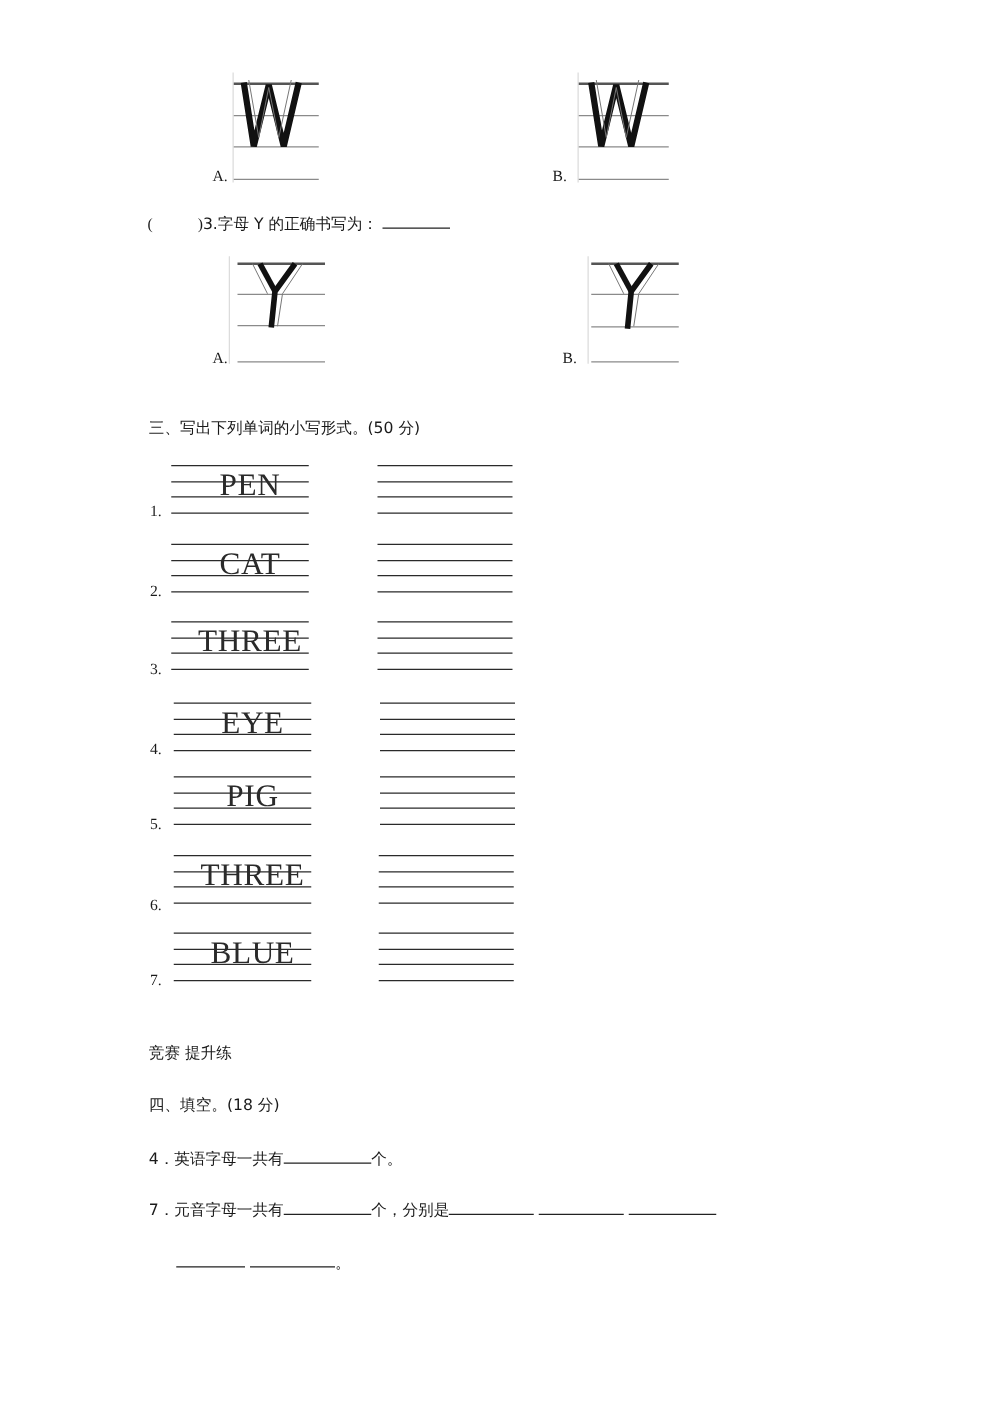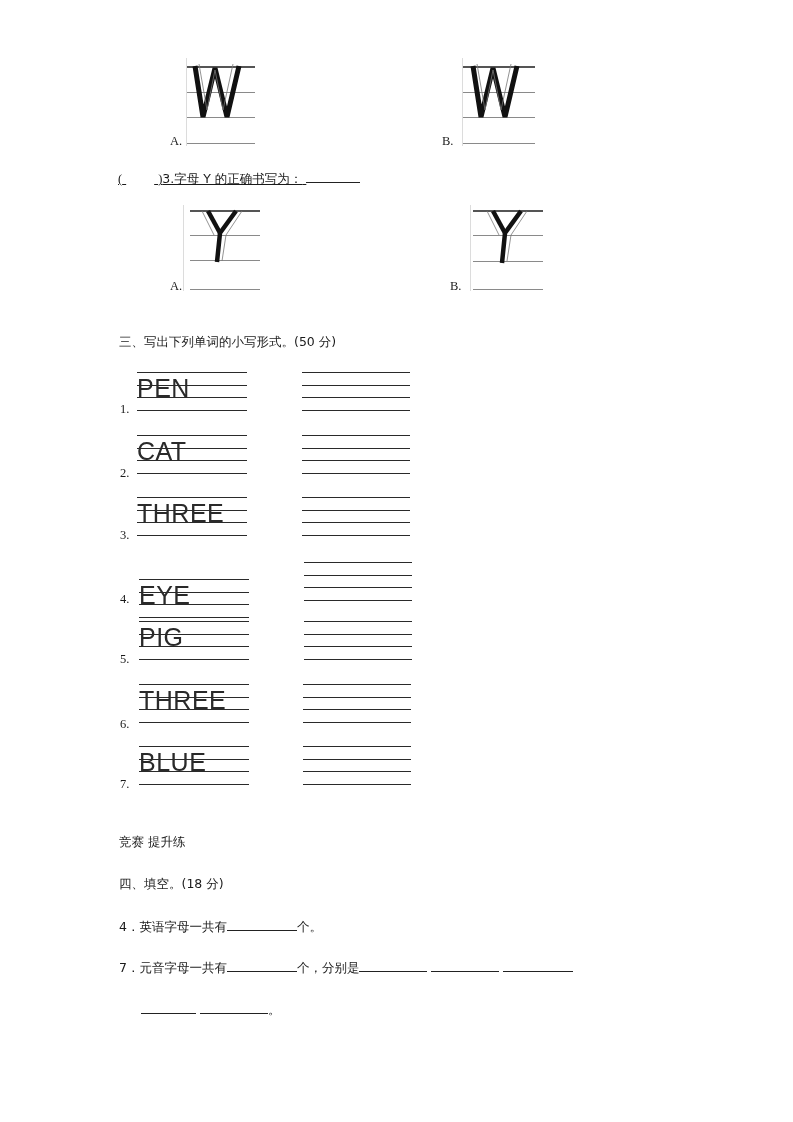--- a/index.html
+++ b/index.html
@@ -8,22 +8,22 @@
   .abs { position:absolute; }
   .txt { font-size:12.5px; white-space:nowrap; }
   .serif { font-family: "Liberation Serif", "DejaVu Serif", serif; }
   .opt-label { font-family: "Liberation Serif", serif; font-size:12.5px; }
   .letter-box { position:absolute; border-left:1px solid #dcdcdc; }
   .guide { position:absolute; left:0; right:0; height:1px; background:#8a8a8a; }
   .guide.top { background:#555; height:1.5px; }
   .stroke-svg { position:absolute; left:0; top:0; }
   .lines4 { position:absolute; }
   .lines4 .l { position:absolute; left:0; right:0; height:1.4px; background:#2a2a2a; }
-  .word { position:absolute; left:0; right:0; 
-          font-family: Liberation Sans, sans-serif; font-size:25px; line-height:25px;
+  .word { position:absolute; left:16px; right:0; text-align:center;
+          font-family: Liberation Serif, serif; font-size:25px; line-height:25px;
           color:#2a2a2a; letter-spacing:0.5px; }
   .num { position:absolute; font-family:"Liberation Serif", serif; font-size:12.5px; }
   .blank { display:inline-block; border-bottom:1px solid #222; height:12px; vertical-align:baseline; }
 </style>
 </head>
 <body>
 
 <div>
   <div class="letter-box" style="left:186px; top:58px; width:68px; height:88px;">
     <div class="guide top" style="top:8px;"></div>
@@ -45,21 +45,21 @@
     <div class="guide" style="top:59px;"></div>
     <div class="guide" style="top:85px;"></div>
     <svg class="stroke-svg" width="72" height="88">
       <polyline points="10,8 18,59 30,10 42,59 54,8" fill="none" stroke="#111" stroke-width="5" stroke-linejoin="miter"></polyline>
       <polyline points="14,6 22,52 30,12 38,52 48,6" fill="none" stroke="#777" stroke-width="0.8"></polyline>
     </svg>
   </div>
   <span class="abs opt-label" style="left:442px; top:134px;">B.</span>
 </div>
 
-<div class="abs txt" style="left:118px; top:170px;text-decoration:underline;">
+<div class="abs txt" style="left:118px; top:170px;">
   <span class="serif">(</span>
   <span style="display:inline-block; width:28px;"></span>
   <span class="serif">)</span><span>3.字母 Y 的正确书写为：</span>
   <span class="blank" style="width:54px;"></span>
 </div>
 
 <div>
   <div class="letter-box" style="left:183px; top:205px; width:76px; height:86px;">
     <div class="guide top" style="top:5px; left:6px;"></div>
     <div class="guide" style="top:30px; left:6px;"></div>
@@ -141,21 +141,21 @@
   <div class="lines4" style="left:302px; top:497px; width:108px; height:40px;">
     <div class="l" style="top:0;"></div>
       <div class="l" style="top:13px;"></div>
       <div class="l" style="top:25px;"></div>
       <div class="l" style="top:38px;"></div>
   </div>
 </div>
 
 <div>
   <span class="num" style="left:120px; top:592px;">4.</span>
-  <div class="lines4" style="left:139px; top:562px; width:110px; height:40px;margin-top:17px;">
+  <div class="lines4" style="left:139px; top:562px; width:110px; height:40px;">
     <div class="l" style="top:0;"></div>
       <div class="l" style="top:13px;"></div>
       <div class="l" style="top:25px;"></div>
       <div class="l" style="top:38px;"></div>
     <div class="word" style="top:4px;">EYE</div>
   </div>
   <div class="lines4" style="left:304px; top:562px; width:108px; height:40px;">
     <div class="l" style="top:0;"></div>
       <div class="l" style="top:13px;"></div>
       <div class="l" style="top:25px;"></div>

